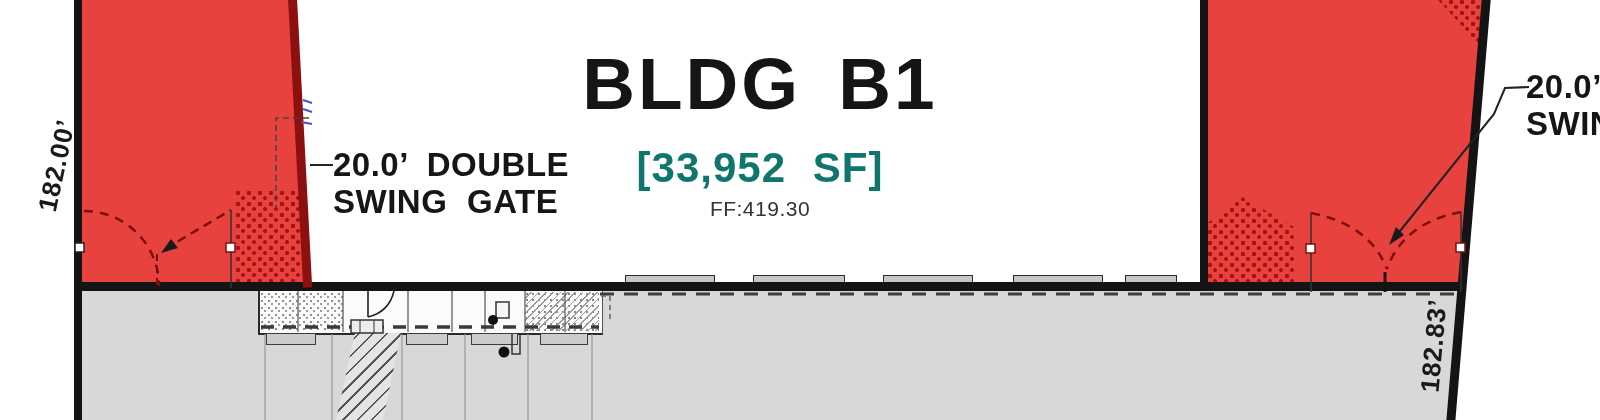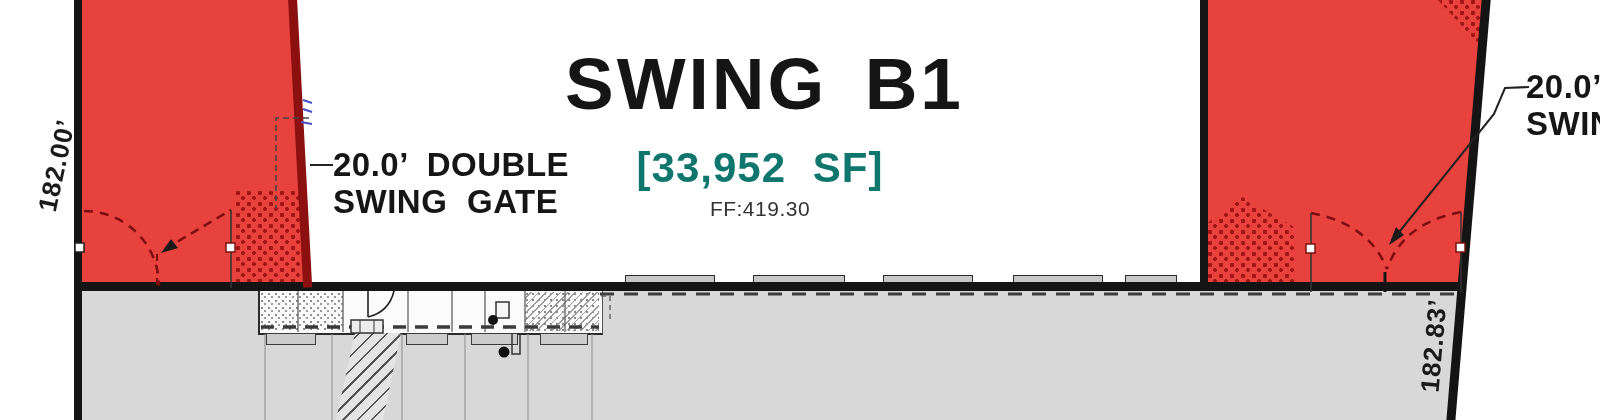--- a/index.html
+++ b/index.html
@@ -152,21 +152,21 @@
       <line x1="1461" y1="212" x2="1461" y2="292" stroke="#333" stroke-width="1.5"></line>
       <line x1="1385" y1="272" x2="1385" y2="292" stroke="#141414" stroke-width="3"></line>
       <rect x="1306" y="244" width="9" height="9" fill="#fff" stroke="#7d0e0e" stroke-width="1.5"></rect>
       <rect x="1456" y="243" width="9" height="9" fill="#fff" stroke="#7d0e0e" stroke-width="1.5"></rect>
     </g>
 
     <polyline points="1529,87 1505,88 1494,114 1392,241" fill="none" stroke="#222" stroke-width="2"></polyline>
     <polygon points="1389,245 1404,235 1396,227" fill="#1a1a1a"></polygon>
   </svg>
 
-  <div class="abs cad" id="bldg-title">SWING B1</div>
+  <div class="abs cad" id="bldg-title">BLDG B1</div>
   <div class="abs cad" id="bldg-area">[33,952 SF]</div>
   <div class="abs" id="bldg-ff">FF:419.30</div>
 
   <div class="abs cad gate-label" id="gate-label-left">
     <div>20.0’ DOUBLE</div>
     <div>SWING GATE</div>
   </div>
   <div class="abs cad gate-label" id="gate-label-right">
     <div>20.0’ DOUBLE</div>
     <div>SWING GATE</div>

